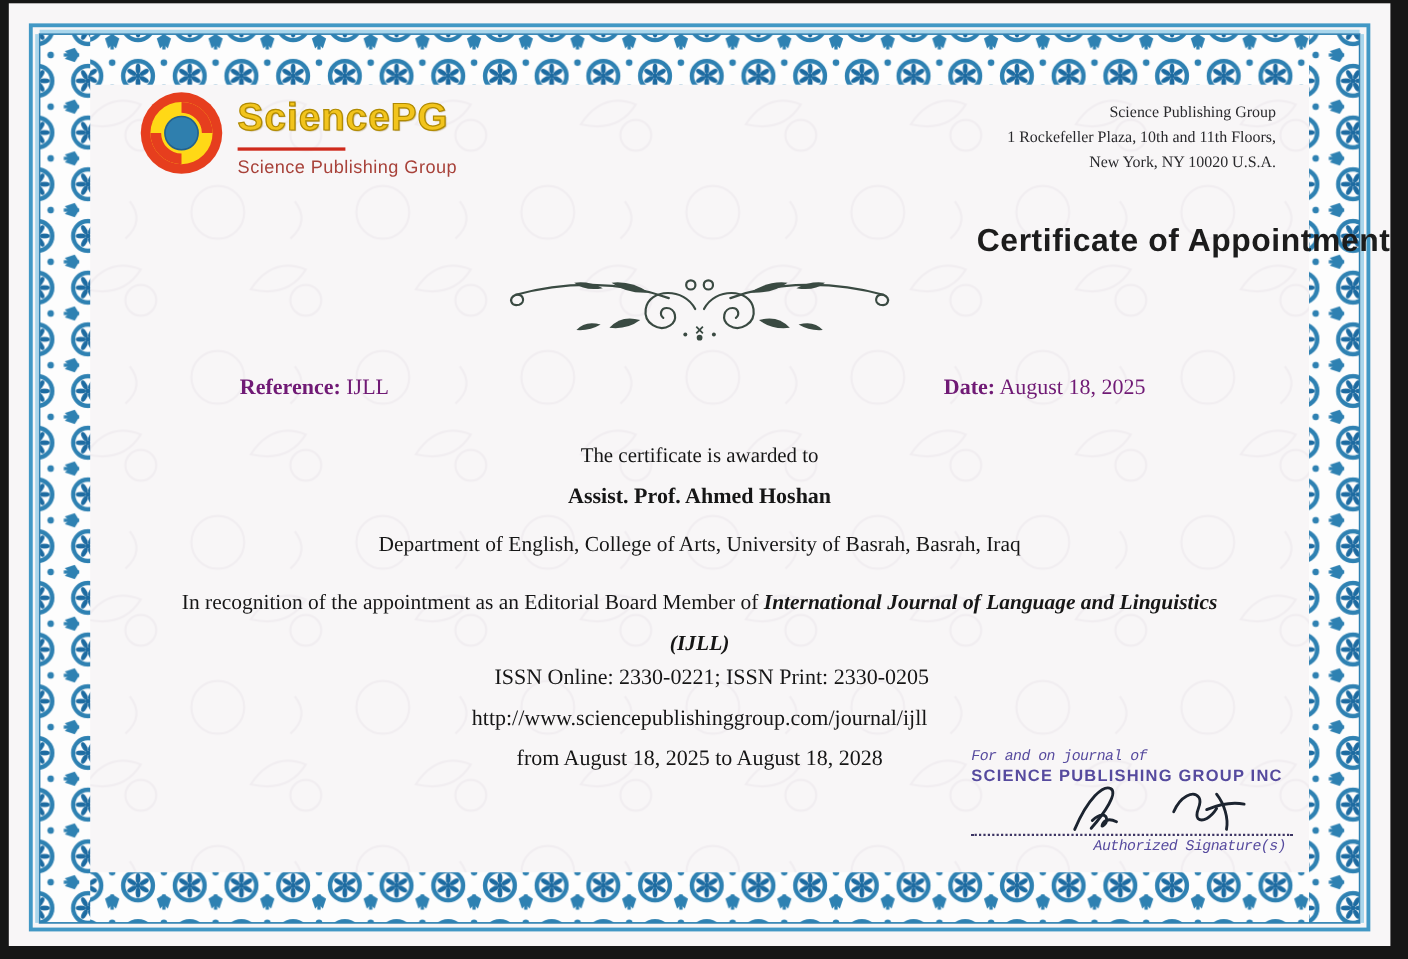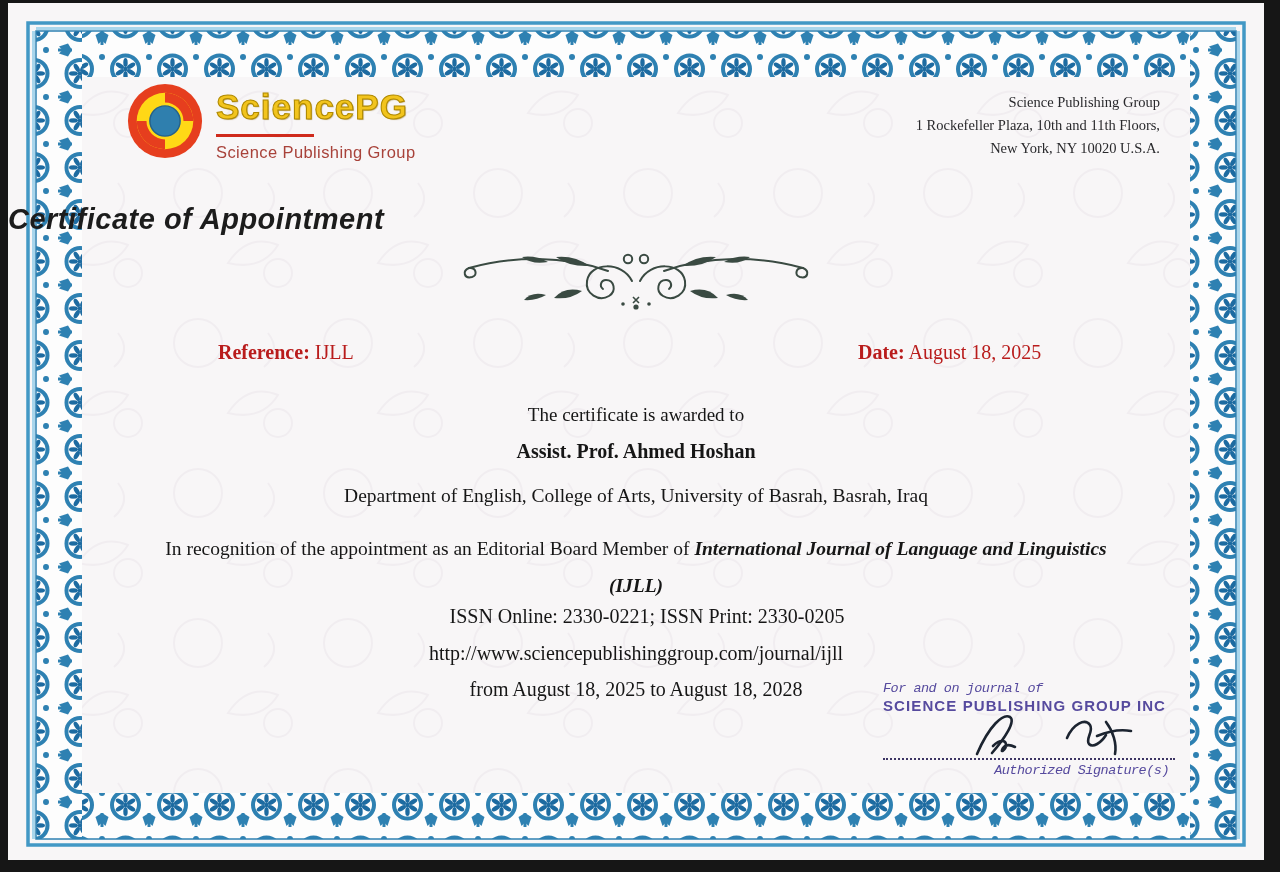--- a/index.html
+++ b/index.html
@@ -12,26 +12,26 @@
   .brand-block{position:absolute;left:208px;top:84px;}
   .brand-name{font-family:"Liberation Sans",sans-serif;font-weight:bold;font-size:35px;
               color:#f2c41d;letter-spacing:1px;-webkit-text-stroke:1.1px #b08a00;
               text-shadow:1px 1px 1px rgba(130,95,0,.45);}
   .brand-rule{width:98px;height:3px;background:#cf2a1c;margin-top:7px;}
   .brand-tagline{margin-top:6px;font-family:"Liberation Sans",sans-serif;font-size:16.5px;
                  color:#a8423a;letter-spacing:.4px;}
   .address{position:absolute;right:104px;top:88px;text-align:right;font-size:14.5px;
            line-height:23px;color:#29292c;}
   
-  .title{position:absolute;left:0;right:0;top:200px;text-align:left;
+  .title{position:absolute;left:0;right:0;top:200px;text-align:right;
          font-family:"Liberation Sans",sans-serif;font-weight:bold;font-size:29px;
-         color:#1c1c1c;letter-spacing:.5px;font-style:italic;}
+         color:#1c1c1c;letter-spacing:.5px;}
   .flourish{position:absolute;left:0;right:0;top:246px;text-align:center;}
   
-  .meta{font-size:20px;color:#b91c1c;position:absolute;top:338px;}
+  .meta{font-size:20px;color:#701a75;position:absolute;top:338px;}
   .meta .lbl{font-weight:bold;}
   .meta.ref{left:210px;} .meta.date{left:850px;}
   
   .bline{position:absolute;left:0;right:0;text-align:center;color:#161616;}
   .intro{top:401px;font-size:19px;}
   .recipient{top:437px;font-size:20px;font-weight:bold;}
   .affiliation{top:482px;font-size:19.5px;}
   .recognition{top:527px;font-size:19.5px;line-height:37px;left:50%;right:auto;
                transform:translateX(-50%);width:990px;}
   .recognition .bold{font-weight:normal;}

